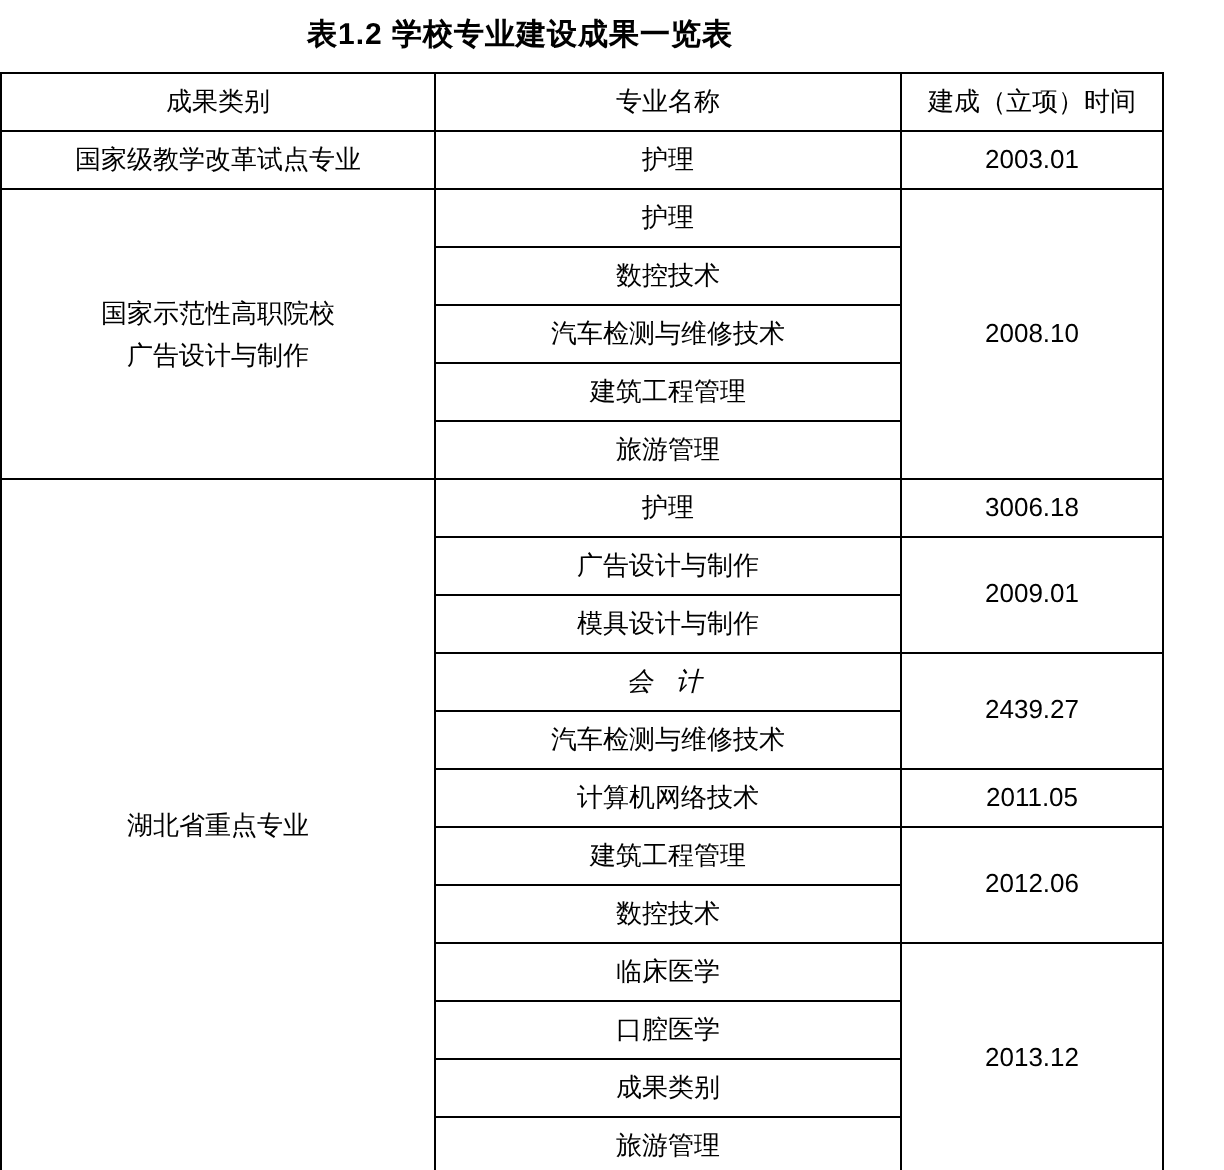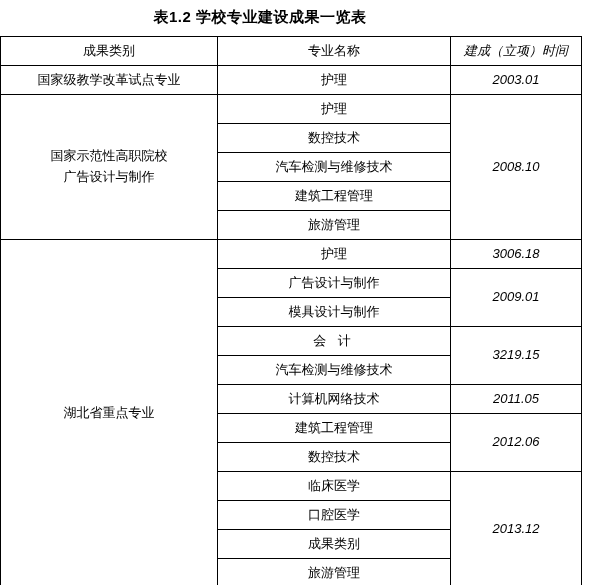--- a/index.html
+++ b/index.html
@@ -44,32 +44,32 @@
     height: 28px;
     line-height: 1.15;
   }
   td.head {
     font-weight: normal;
     height: 30px;
     font-size: 13.5px;
   }
   td.col-a { width: 216px; margin-top: 20px; }
   td.col-b { width: 232px; }
-  td.col-c { width: 130px; font-style: italic; }
+  td.col-c { width: 130px; }
   .twoline {
     display: block;
     line-height: 1.65;
-    font-family: Liberation Mono, monospace;
   }
   .digits {
     font-family: "Liberation Serif", "DejaVu Serif", serif;
     font-size: 13.5px;
   }
   .wide-space {
     letter-spacing: 4px;
+    font-style: italic;
   }
 </style>
 </head>
 <body>
 
 <div class="page">
 
   <div class="caption">表1.2   学校专业建设成果一览表</div>
 
   <table class="matrix">
@@ -114,21 +114,21 @@
       </tr>
       <tr>
         <td class="col-b">广告设计与制作</td>
         <td class="col-c digits" rowspan="2">2009.01</td>
       </tr>
       <tr>
         <td class="col-b">模具设计与制作</td>
       </tr>
       <tr>
         <td class="col-b wide-space">会  计</td>
-        <td class="col-c digits" rowspan="2">3219.15</td>
+        <td class="col-c digits" rowspan="2">2439.27</td>
       </tr>
       <tr>
         <td class="col-b">汽车检测与维修技术</td>
       </tr>
       <tr>
         <td class="col-b">计算机网络技术</td>
         <td class="col-c digits" rowspan="1">2011.05</td>
       </tr>
       <tr>
         <td class="col-b">建筑工程管理</td>

